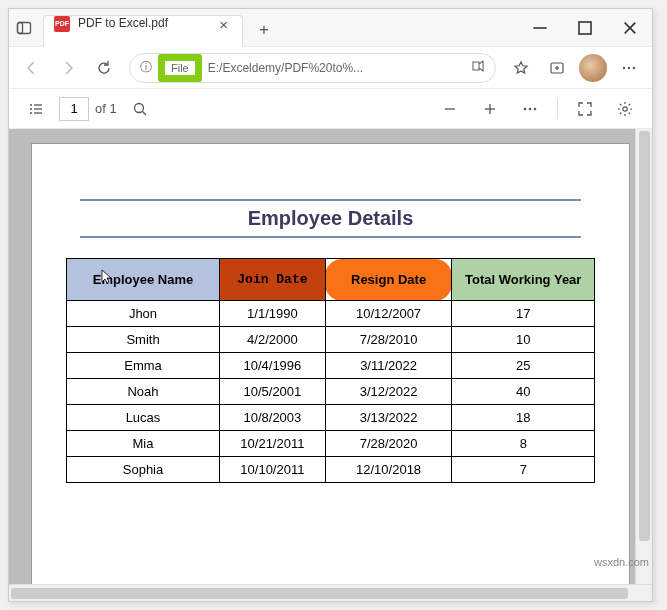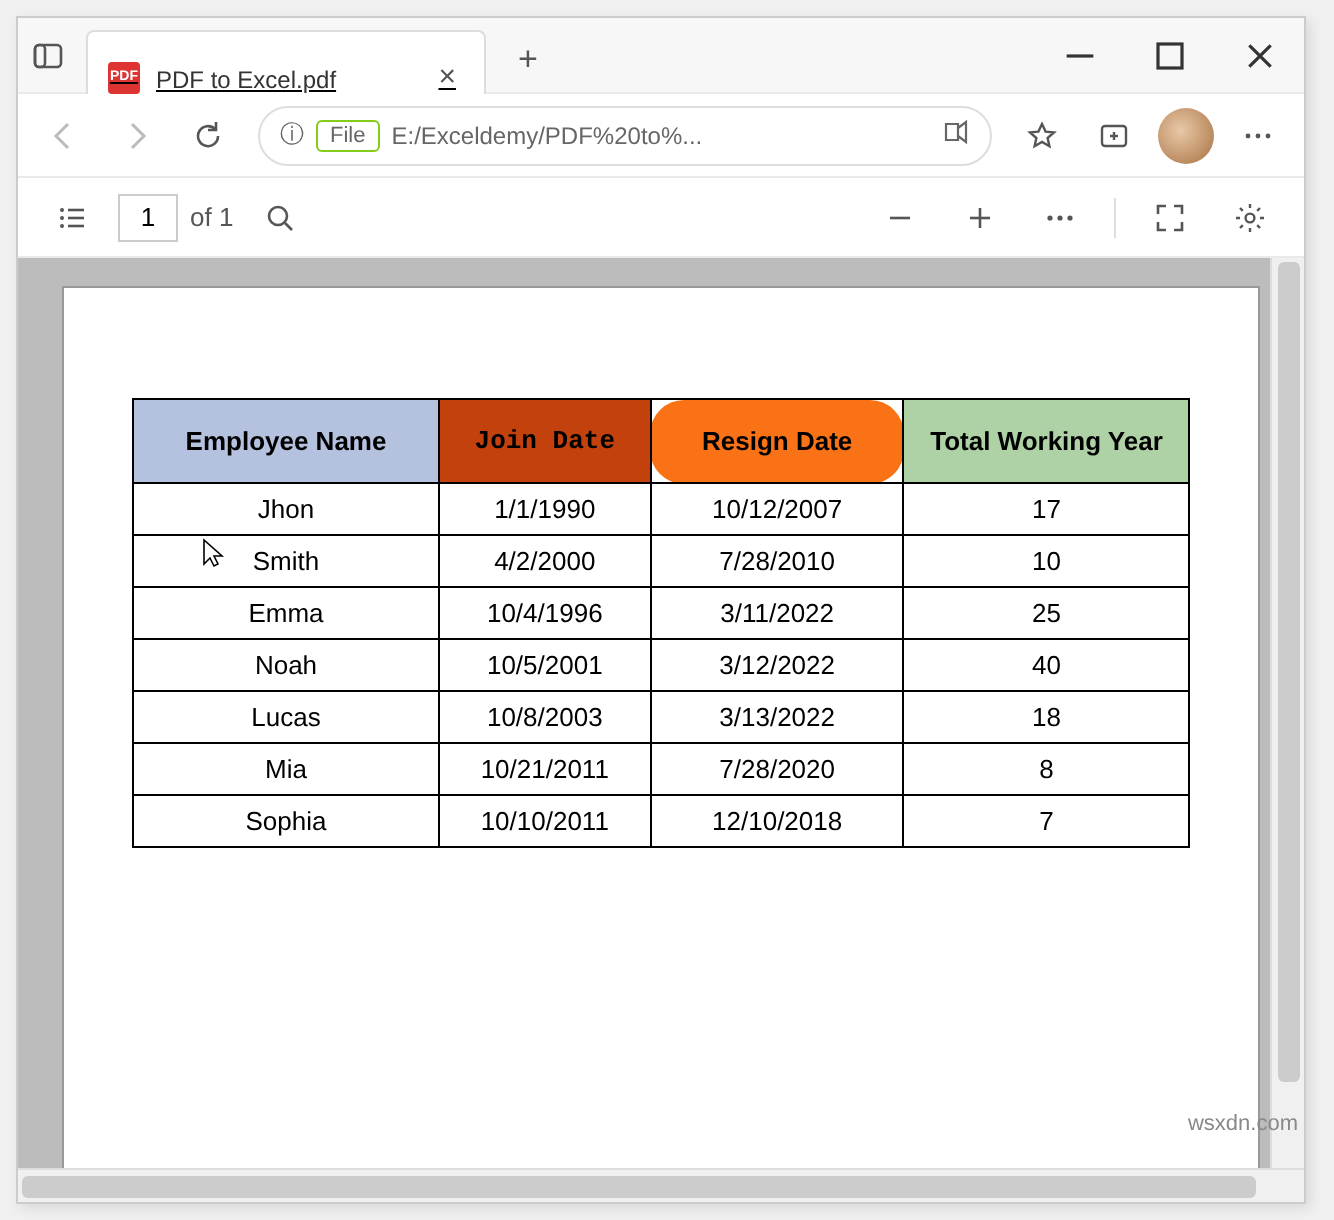--- a/index.html
+++ b/index.html
@@ -26,31 +26,30 @@
       align-items: center;
       height: 38px;
       border-bottom: 1px solid #eaeaea;
       background: #f7f7f7;
     }
     .ws-btn {
       width: 30px; height: 38px;
       display: flex; align-items: center; justify-content: center;
     }
     .tab {
-      display: flex; align-items: flex-end;
+      display: flex; align-items: flex-start;
       background: #fff;
       height: 32px;
       padding: 0 10px;
       border-radius: 4px 4px 0 0;
       border: 1px solid #ddd;
       border-bottom: none;
       margin-top: 6px;
       margin-left: 4px;
       min-width: 200px;
-      text-decoration: underline;
     }
     .tab-icon {
       width: 16px; height: 16px;
       background: #d33;
       color: #fff;
       font-size: 7px;
       font-weight: bold;
       display: flex; align-items: center; justify-content: center;
       border-radius: 2px;
       margin-right: 8px;
@@ -91,21 +90,21 @@
       border: 1px solid #ddd;
       border-radius: 15px;
       padding: 0 10px;
       margin: 0 6px;
       font-size: 12px;
       color: #666;
       gap: 6px;
       overflow: hidden;
     }
     .url-file {
-      border: 1px solid #84cc16;
+      border: 7px solid #84cc16;
       padding: 1px 6px;
       border-radius: 3px;
       font-size: 11px;
     }
     .avatar {
       width: 28px; height: 28px;
       border-radius: 50%;
       background: radial-gradient(circle at 40% 40%, #e8c9a8, #a87040);
       margin: 0 3px;
     }
@@ -346,20 +345,21 @@
     <div class="tbtn">
       <svg viewBox="0 0 16 16">
           <circle cx="8" cy="8" r="2.2" fill="none" stroke="#555" stroke-width="1.2"></circle>
           <path d="M8 1v2M8 13v2M1 8h2M13 8h2M3 3l1.4 1.4M11.6 11.6L13 13M13 3l-1.4 1.4M4.4 11.6L3 13" stroke="#555" stroke-width="1.2"></path>
         </svg>
     </div>
   </div>
 
   <div class="viewport">
     <div class="page">
+      <div class="doc-title">Employee Details</div>
       <table class="data">
         <thead>
           <tr>
             <th class="c0">Employee Name</th>
             <th class="c1">Join Date</th>
             <th class="c2">Resign Date</th>
             <th class="c3">Total Working Year</th>
           </tr>
         </thead>
         <tbody id="tbody">

